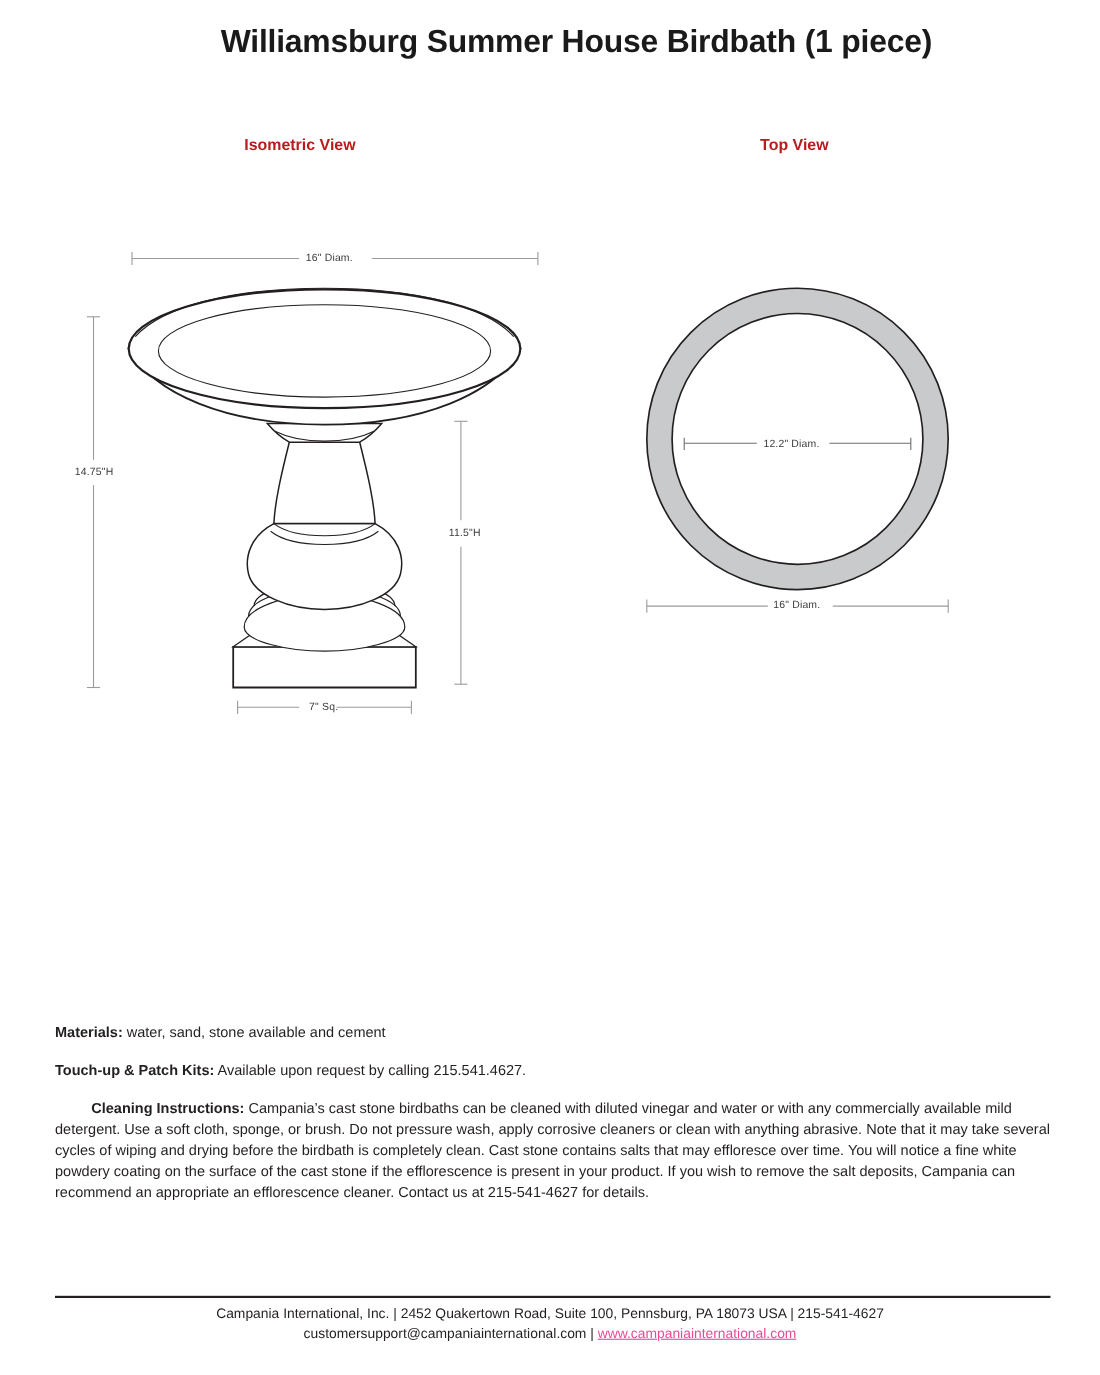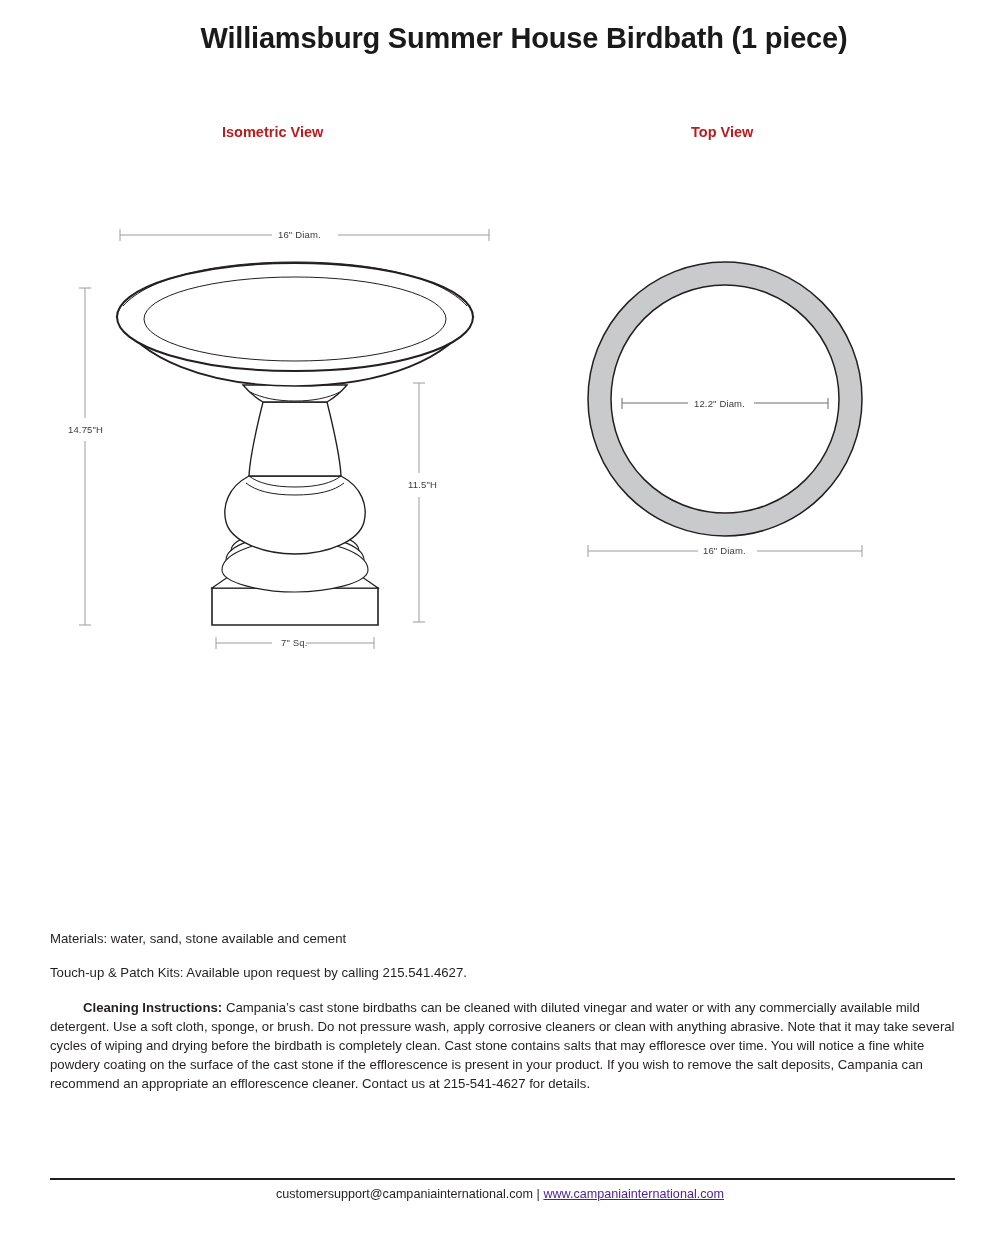--- a/index.html
+++ b/index.html
@@ -73,21 +73,21 @@
     width: 905px;
     font-family: "Liberation Sans", sans-serif;
     color: #231f20;
   }
   .spec-line {
     font-size: 13.2px;
     line-height: 1.38;
     margin-bottom: 16px;
   }
   .spec-line .lead {
-    font-weight: normal;
+    font-weight: bold;
   }
   .spec-para {
     font-size: 13.2px;
     line-height: 1.44;
     text-align: left;
     margin: 0;
   }
   .spec-para .lead { font-weight: bold; margin-left: 33px; }
 
   
@@ -104,21 +104,21 @@
     left: 0;
     top: 1186px;
     width: 1000px;
     text-align: center;
     font-size: 12.6px;
     line-height: 1.42;
     color: #231f20;
     font-family: "Liberation Sans", sans-serif;
   }
   .footer a, .footer .link {
-    color: #4c1d95;
+    color: #ec4899;
     text-decoration: underline;
   }
 </style>
 </head>
 <body>
 
 <div class="page">
 
   <div class="title">Williamsburg Summer House Birdbath (1 piece)</div>
 
@@ -256,18 +256,19 @@
       <span class="lead">Touch-up &amp; Patch Kits:</span><span> Available upon request by calling 215.541.4627.</span>
     </div>
 
     <p class="spec-para">
       <span class="lead">Cleaning Instructions:</span><span> Campania’s cast stone birdbaths can be cleaned with diluted vinegar and water or with any commercially available mild detergent. Use a soft cloth, sponge, or brush. Do not pressure wash, apply corrosive cleaners or clean with anything abrasive. Note that it may take several cycles of wiping and drying before the birdbath is completely clean. Cast stone contains salts that may effloresce over time. You will notice a fine white powdery coating on the surface of the cast stone if the efflorescence is present in your product. If you wish to remove the salt deposits, Campania can recommend an appropriate an efflorescence cleaner. Contact us at 215-541-4627 for details.</span>
     </p>
   </div>
 
   <div class="footer-rule"></div>
   <div class="footer">
+    <div>Campania International, Inc. | 2452 Quakertown Road, Suite 100, Pennsburg, PA 18073 USA | 215-541-4627</div>
     <div>
       <span>customersupport@campaniainternational.com</span><span> | </span><span class="link">www.campaniainternational.com</span>
     </div>
   </div>
 
 </div>
 
 </body></html>

